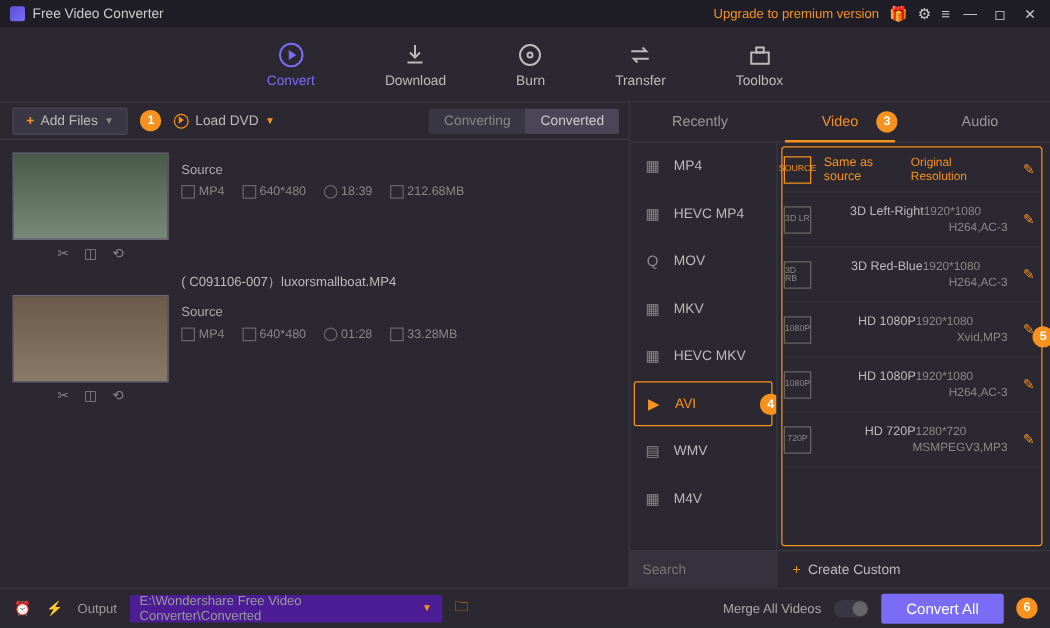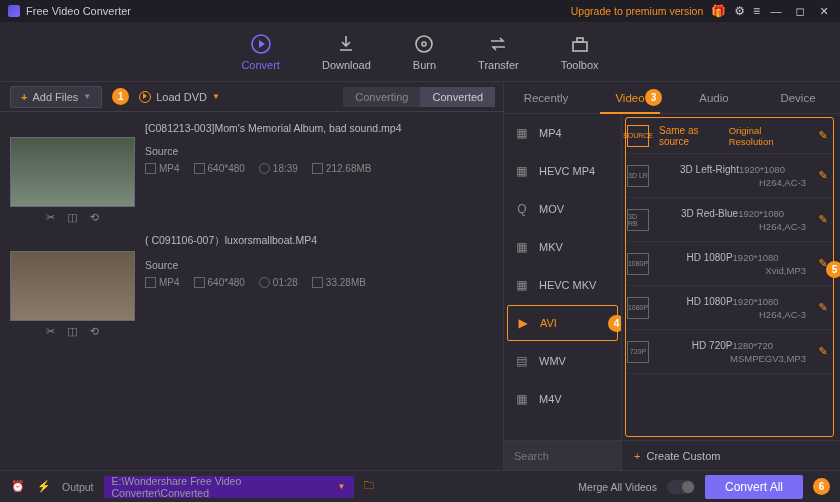--- a/index.html
+++ b/index.html
@@ -6,21 +6,21 @@
 body{background:#2b2831;width:840px;height:502px;overflow:hidden;color:#999;font-size:11px;user-select:none}
 .titlebar{height:22px;background:#1f1d25;display:flex;align-items:center;padding:0 8px;justify-content:space-between}
 .titlebar-left{display:flex;align-items:center;gap:6px}
 .logo-glyph{width:12px;height:12px;background:linear-gradient(135deg,#5b4ed6,#7b6cf6);border-radius:2px}
 .title-text{color:#ccc;font-size:11px}
 .titlebar-right{display:flex;align-items:center;gap:8px;color:#ddd}
 .upgrade-link{color:#f7921e;font-size:10.5px}
 .gift-icon,.menu-icon,.settings-icon{color:#f7921e;font-size:12px}
 .settings-icon,.menu-icon{color:#ccc}
 .win-btn{width:16px;height:14px;display:flex;align-items:center;justify-content:center;font-size:11px;color:#ccc;cursor:pointer}
-.nav-tabs{height:60px;background:#2b2831;display:flex;justify-content:center;align-items:center;gap:30px;border-bottom:1px solid #3a3744}
+.nav-tabs{height:60px;background:#2b2831;display:flex;justify-content:center;align-items:center;gap:44px;border-bottom:1px solid #3a3744}
 .nav-tab{display:flex;flex-direction:column;align-items:center;gap:4px;cursor:pointer;color:#bbb;font-size:11px;padding:4px 6px}
 .nav-tab.active{color:#7b6cf6}
 .nav-tab .icon{width:22px;height:22px;display:flex;align-items:center;justify-content:center}
 .toolbar{height:30px;display:flex;align-items:center;padding:0 10px;gap:10px;position:relative;border-bottom:1px solid #403c4a}
 .add-files{background:#3a3744;border:1px solid #4a4658;height:22px;padding:0 10px;display:flex;align-items:center;gap:5px;color:#bbb;cursor:pointer;border-radius:2px;font-size:11px}
 .add-files-plus{color:#f7921e;font-weight:bold}
 .badge{width:17px;height:17px;border-radius:50%;background:#f7921e;color:#fff;display:flex;align-items:center;justify-content:center;font-size:10px;font-weight:bold;position:relative;flex-shrink:0}
 .badge-abs{position:absolute}
 .load-dvd{display:flex;align-items:center;gap:5px;color:#bbb;cursor:pointer}
 .load-dvd .circ{width:12px;height:12px;border:1.2px solid #f7921e;border-radius:50%;position:relative}
@@ -174,21 +174,20 @@
   <div class="target-select">
     <span>AVI</span>
     <span class="chev">▼</span>
   </div>
   <span class="badge">2</span>
 </div>
 
 <div class="main">
   <div class="file-list">
     <div class="file-item">
-      <div class="file-name">[C081213-003]Mom's Memorial Album, bad sound.mp4</div>
       <div class="file-row">
         <div class="thumb-col">
           <div class="thumb thumb-img1"></div>
           <div class="thumb-actions">
             <span>✂</span>
             <span>◫</span>
             <span>⟲</span>
           </div>
         </div>
         <div class="info-col">
@@ -227,21 +226,20 @@
   </div>
 
   <div class="panel">
     <div class="panel-tabs">
       <div class="ptab">Recently</div>
       <div class="ptab active">
         <span>Video</span>
         <span class="badge badge-abs" style="right:10px">3</span>
       </div>
       <div class="ptab">Audio</div>
-      <div class="ptab">Device</div>
     </div>
     <div class="panel-body">
       <div class="fmt-col">
         <div class="fmt-item">
             <span class="fmt-icon">▦</span>
             <span>MP4</span>
           </div>
         <div class="fmt-item">
             <span class="fmt-icon">▦</span>
             <span>HEVC MP4</span>

